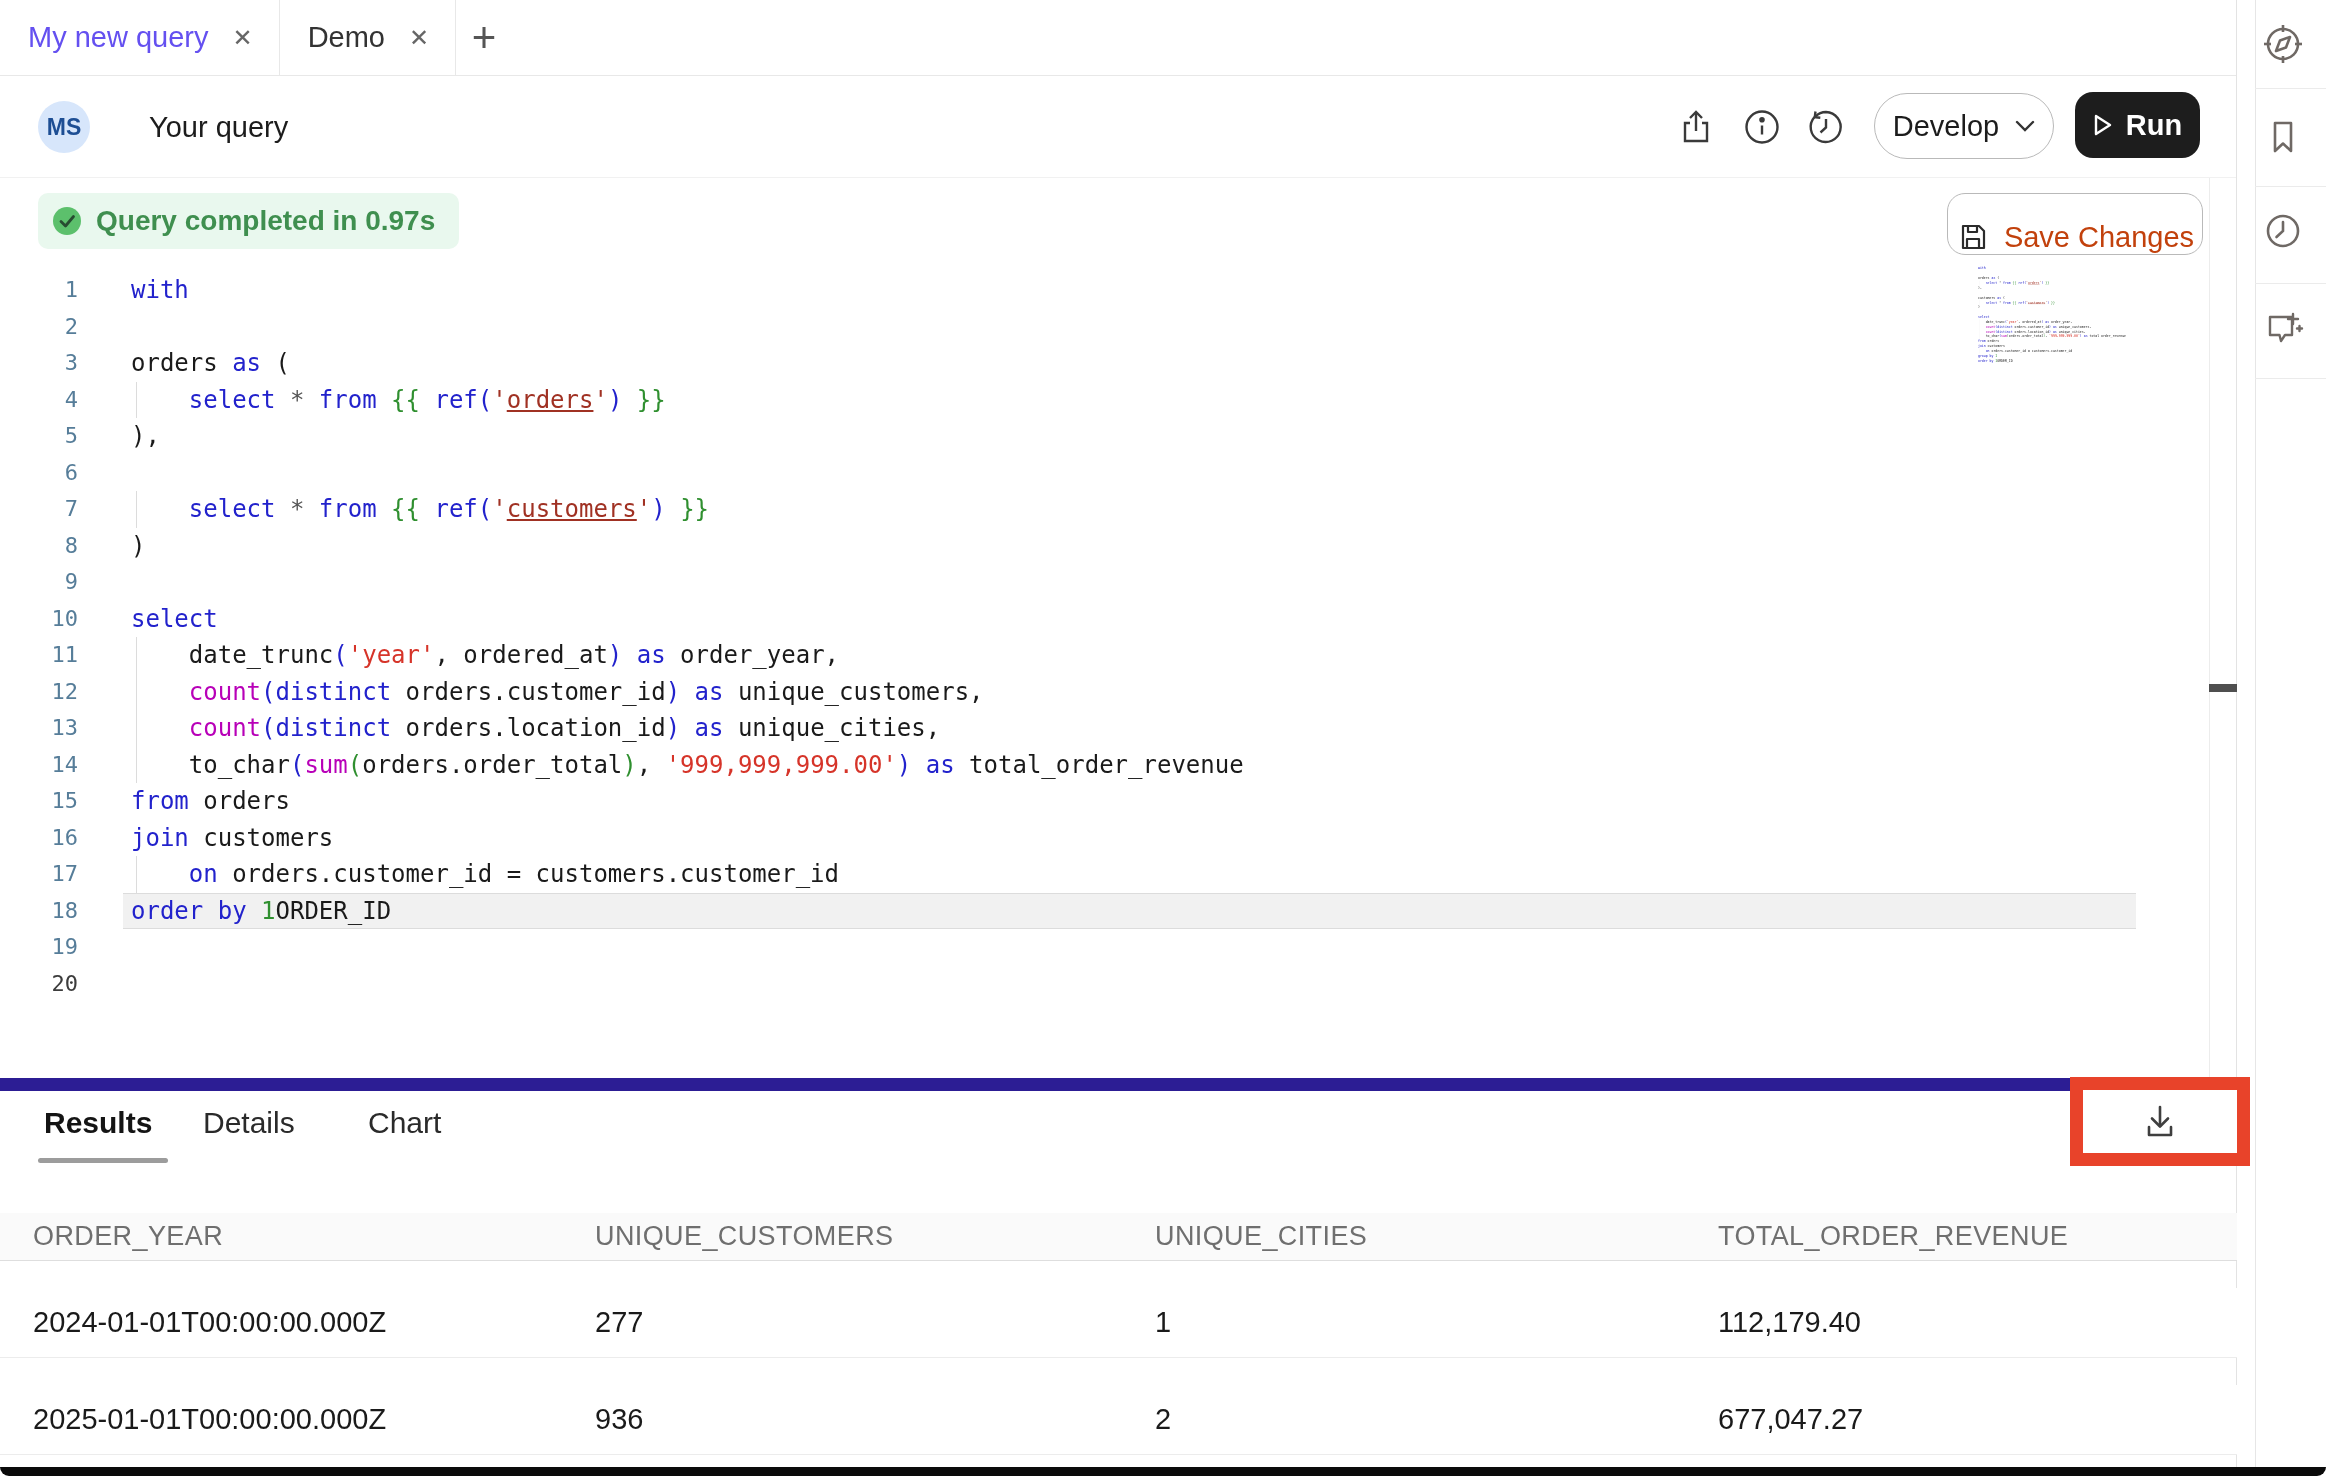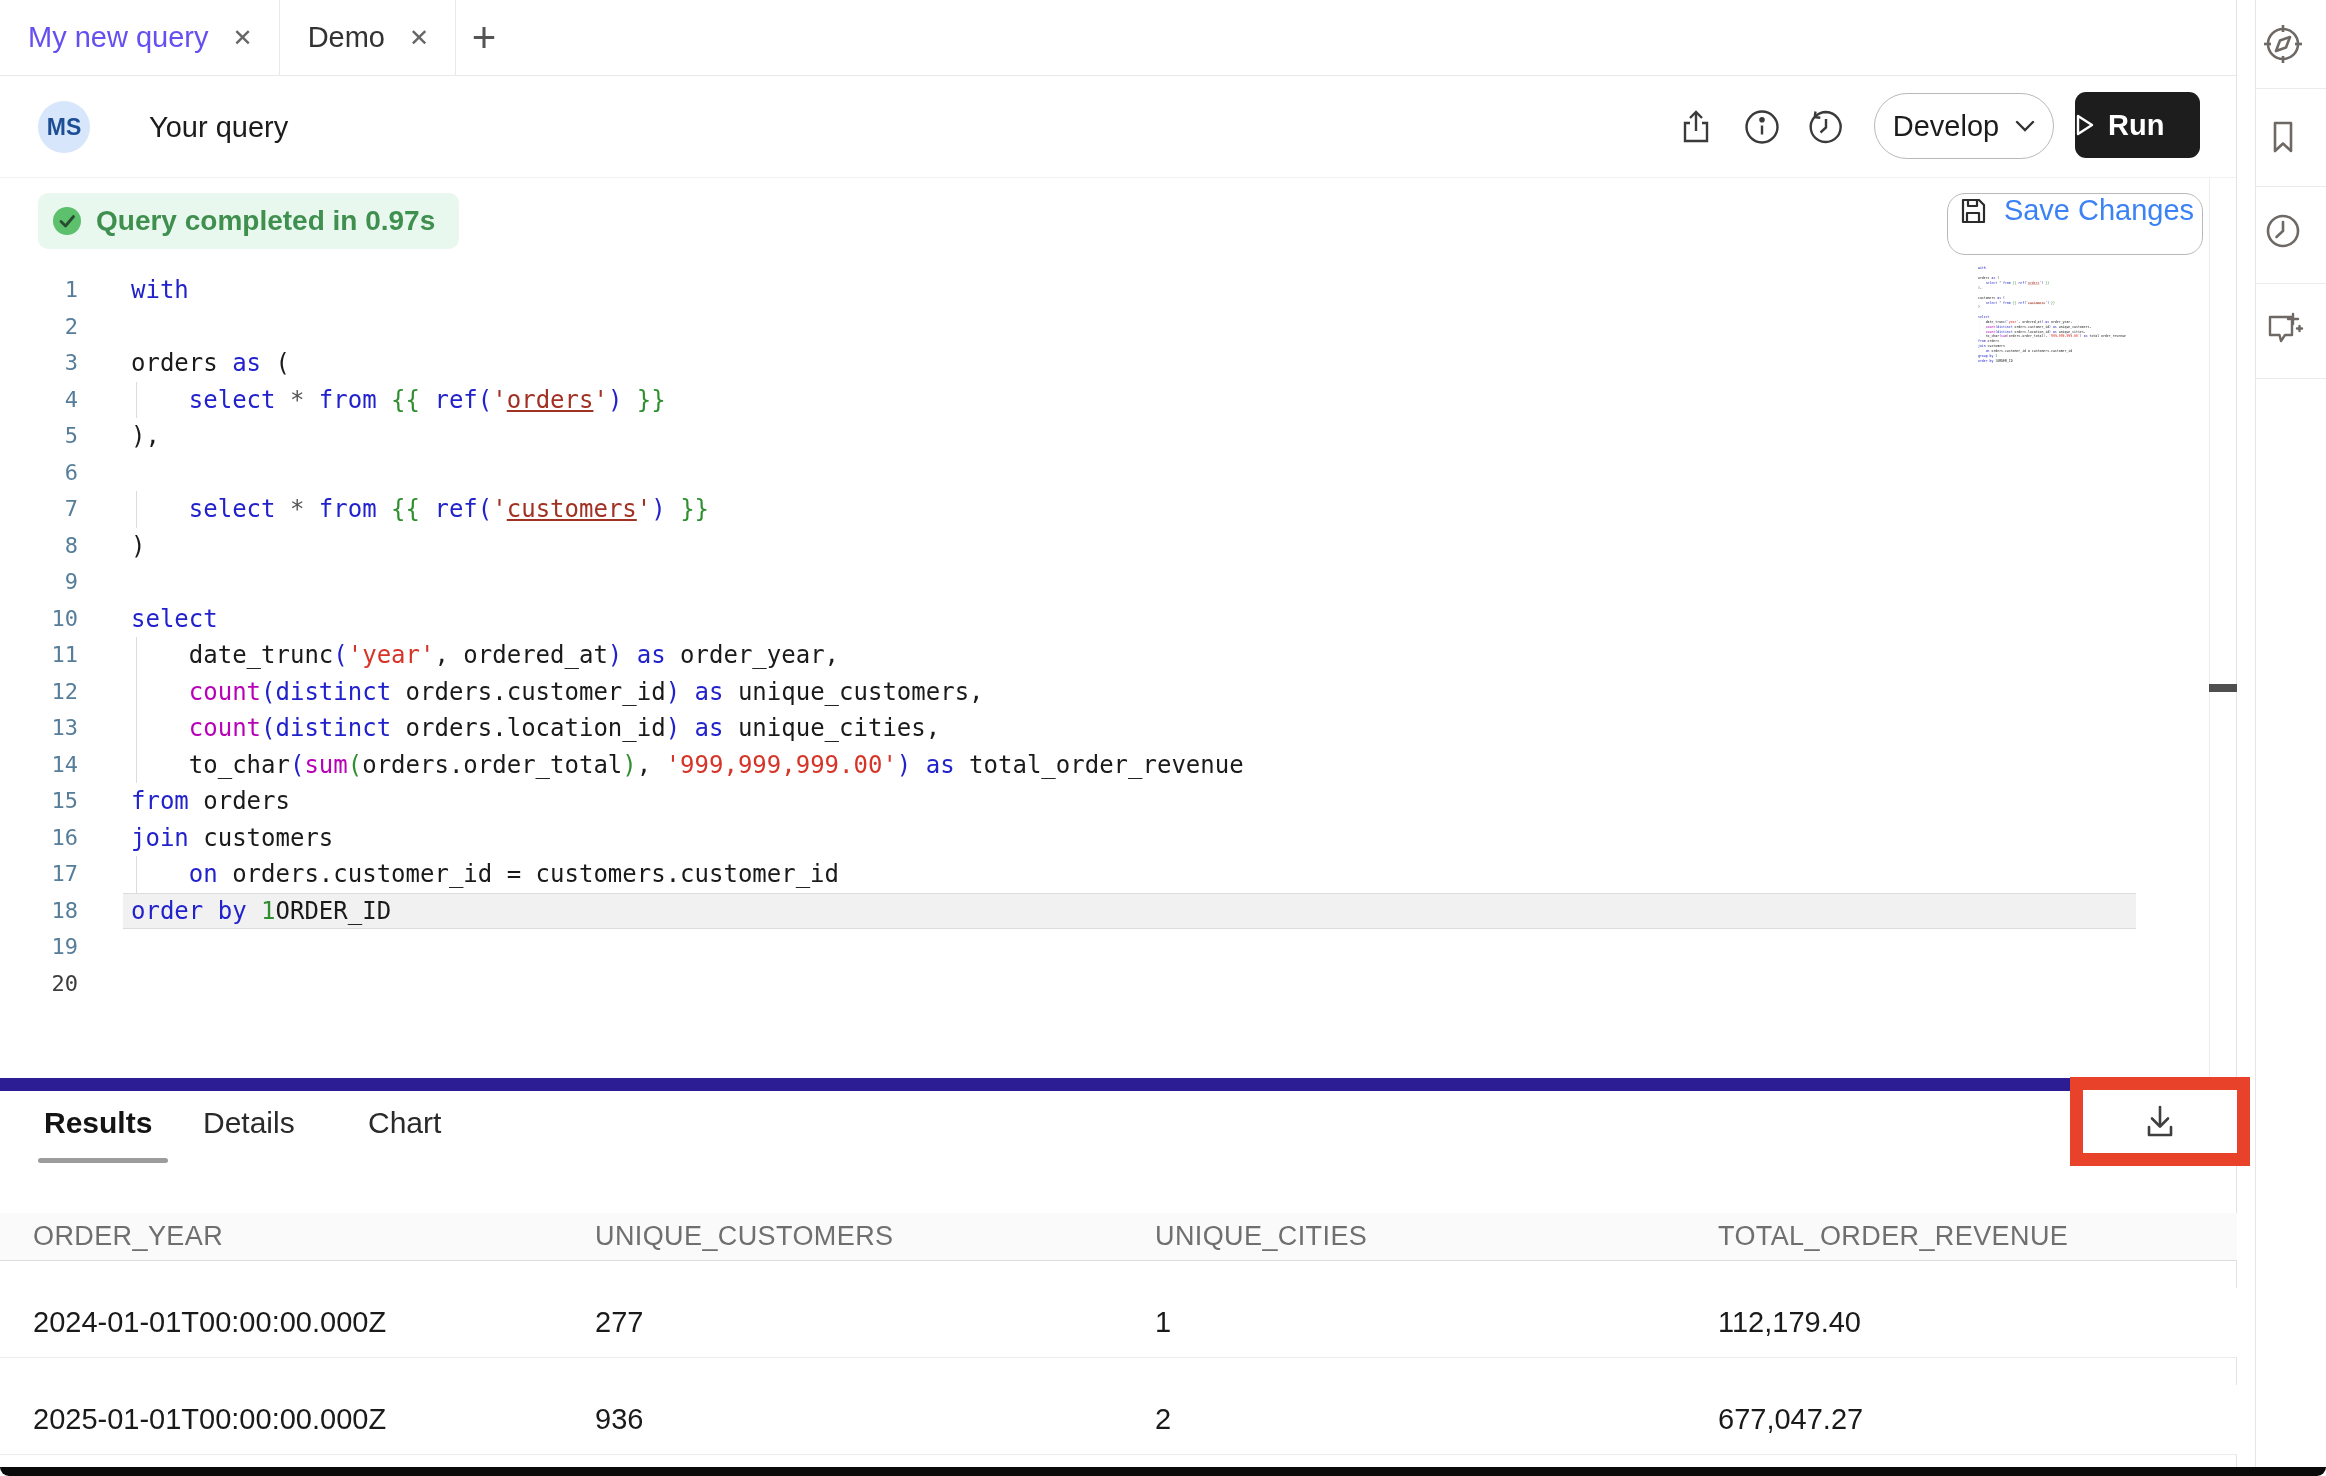--- a/index.html
+++ b/index.html
@@ -26,31 +26,31 @@
             display:flex; align-items:center; justify-content:center; }
   #query-title { left:107px; top:76px; height:102px; display:flex; align-items:center;
                  font-size:29px; color:#1c1c1c;margin-left:42px; }
   .hicon { top:107px; width:40px; height:40px; color:#3a3a3a; cursor:pointer; }
   #share-icon { left:1676px; }
   #info-icon { left:1742px; }
   #history-icon { left:1806px; }
   #develop-btn { left:1874px; top:93px; width:180px; height:66px; border:1.5px solid #b9b9b9;
                  border-radius:33px; background:#fff; display:flex; align-items:center;
                  justify-content:center; gap:16px; font-size:29px; color:#1c1c1c; cursor:pointer; }
-  #run-btn { left:2075px; top:92px; width:125px; height:66px; border-radius:11px; background:#1d1d1d;
-             display:flex; align-items:center; gap:13px;
+  #run-btn { left:2075px; top:92px; width:125px; height:66px; border-radius:18px; background:#1d1d1d;
+             display:flex; align-items:center; justify-content:center; gap:13px;
              font-size:29px; font-weight:600; color:#fff; cursor:pointer; }
 
   
   #status-badge { left:38px; top:193px; height:56px; border-radius:10px; background:#e9f8ee;
                   display:flex; align-items:center; gap:14px; padding:0 24px 0 14px; }
   #status-badge .txt { font-size:28px; font-weight:600; color:#3f8f4f; }
   #save-btn { left:1947px; top:193px; width:256px; height:62px; border:1.5px solid #b9b9b9;
-              border-radius:18px; background:#fff; display:flex; align-items:flex-start;
-              justify-content:center; gap:14px; font-size:29px; color:#3b82f6; cursor:pointer; }
+              border-radius:18px; background:#fff; display:flex; align-items:flex-end;
+              justify-content:center; gap:14px; font-size:29px; color:#c2410c; cursor:pointer; }
   #gutter { left:0; top:272px; width:78px; text-align:right; color:#567d99;
             font-family:"DejaVu Sans Mono", monospace; font-size:22px; line-height:36.5px; }
   #gutter .ln { height:36.5px; }
   #gutter .ln.active { color:#3c3c3c; }
   #code-lines { left:123px; top:272px; width:2013px; }
   .code-line { position:relative; height:36.5px; line-height:36.5px; padding-left:8px;
                white-space:pre; font-family:"DejaVu Sans Mono", monospace; font-size:24px; }
   .code-line.indented::before { content:''; position:absolute; left:13px; top:0; bottom:0;
                border-left:1px solid #dcdcdc; }
   .code-line.active { background:#f1f1f1;

